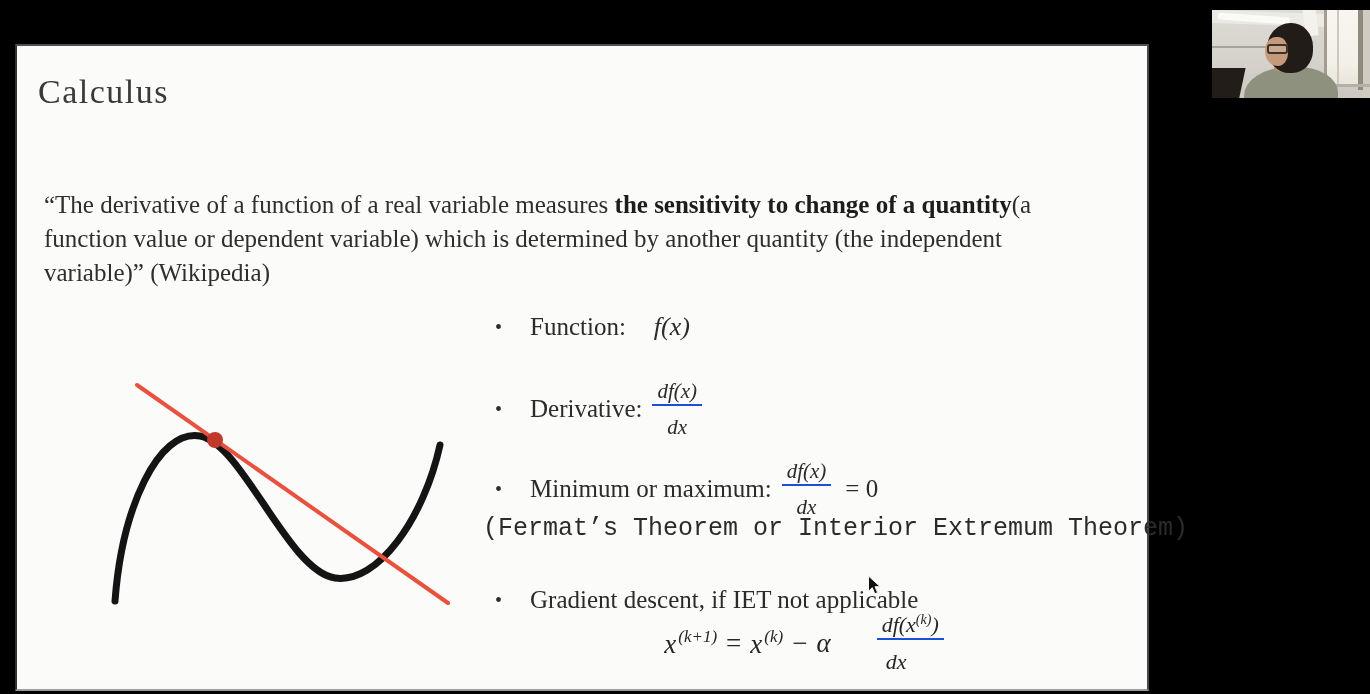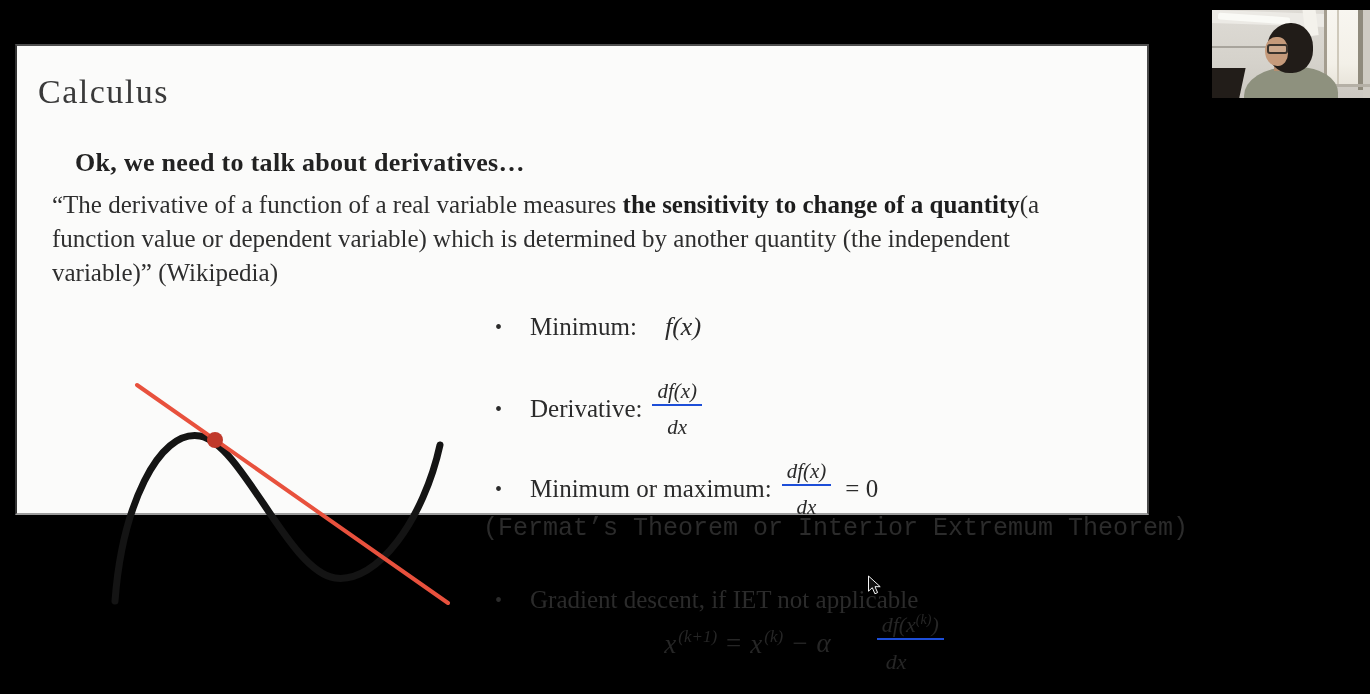--- a/index.html
+++ b/index.html
@@ -7,41 +7,41 @@
     width: 1370px; height: 694px;
     background: #000;
     position: relative;
     overflow: hidden;
     font-family: "Liberation Serif", "DejaVu Serif", serif;
   }
 
   
   .slide {
     position: absolute; left: 15px; top: 44px;
-    width: 1134px; height: 471px;
+    width: 1134px; height: 647px;
     box-sizing: border-box;
     background: #fbfbfa;
     border-top: 2px solid #4f4f4f;
     border-left: 2px solid #333;
     border-right: 2px solid #4a4a4a;
     border-bottom: 2px solid #9c9c9c;
     color: #2b2b2b;
   }
   .slide-title {
     position: absolute; left: 21px; top: 26px;
     font-size: 34px; letter-spacing: 1.5px; color: #3a3a3a;
     line-height: 40px;
   }
   .slide-heading {
     position: absolute; left: 58px; top: 102px;
     font-size: 26px; font-weight: bold; color: #222;
     letter-spacing: 0.3px;
   }
   .quote {
-    position: absolute; left: 35px; top: 142px;
+    position: absolute; left: 27px; top: 142px;
     width: 1032px;
     font-size: 25px; line-height: 34px; color: #2e2e2e;
     margin: 0;
   }
   .quote b { color: #1d1d1d; }
 
   
   .figure { position: absolute; left: 83px; top: 324px; width: 360px; height: 250px; }
 
   
@@ -114,33 +114,32 @@
   .wc-desk { position: absolute; left: -6px; top: 58px; width: 36px; height: 34px;
     background: #221d19; transform: skewX(-12deg); }
 </style>
 </head>
 <body>
 
 <div class="slide">
 
   <div class="slide-title">Calculus</div>
 
-  <div class="slide-heading">Ok, we need to talk about derivatives…</div>
 
   <p class="quote"><span>“The derivative of a function of a real variable measures </span><b>the sensitivity to change of a quantity</b><span>(a function value or dependent variable) which is determined by another quantity (the independent variable)” (Wikipedia)</span></p>
 
   <svg class="figure" viewBox="0 0 360 250" width="360" height="250">
     <path d="M15,231 C22,138 58,59 100,66 C142,73 188,201 235,208 C278,214 324,148 340,75" fill="none" stroke-width="7" stroke-linecap="round" stroke="#141414"></path>
     <line x1="37" y1="15" x2="348" y2="233" stroke-width="4" stroke-linecap="round" stroke="#e8513d"></line>
     <circle cx="115" cy="70" r="8" fill="#c0392b"></circle>
   </svg>
 
   <div class="bullet-row" style="left:478px; top:266px;">
     <span class="bullet-glyph">•</span>
-    <span>Minimum:</span>
+    <span>Function:</span>
     <span class="math">f(x)</span>
   </div>
 
   <div class="bullet-row" style="left:478px; top:334px;">
     <span class="bullet-glyph">•</span>
     <span>Derivative:</span>
     <span class="frac">
       <span class="num">df(x)</span>
       <span class="den">dx</span>
     </span>

